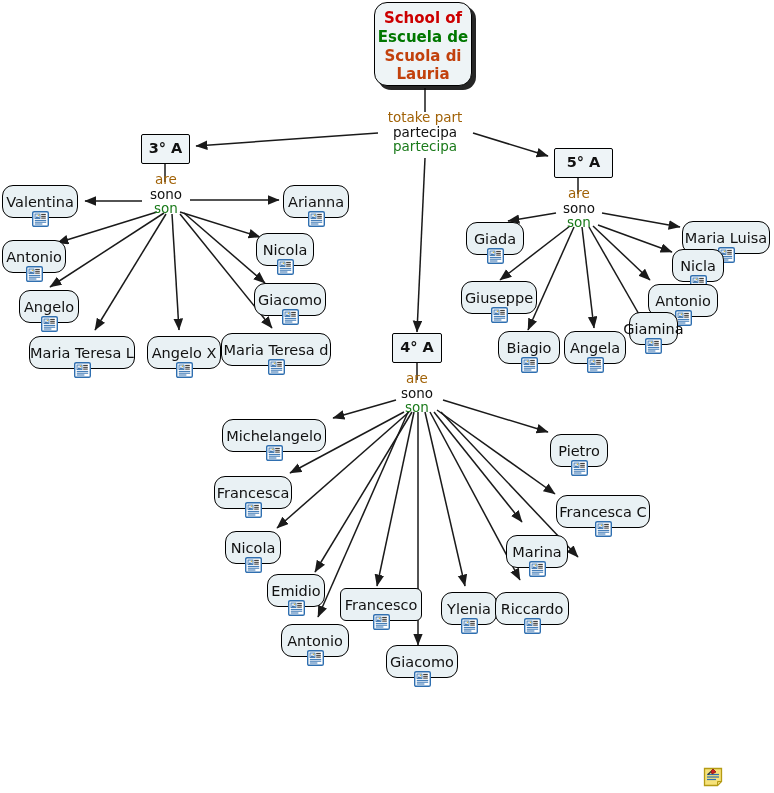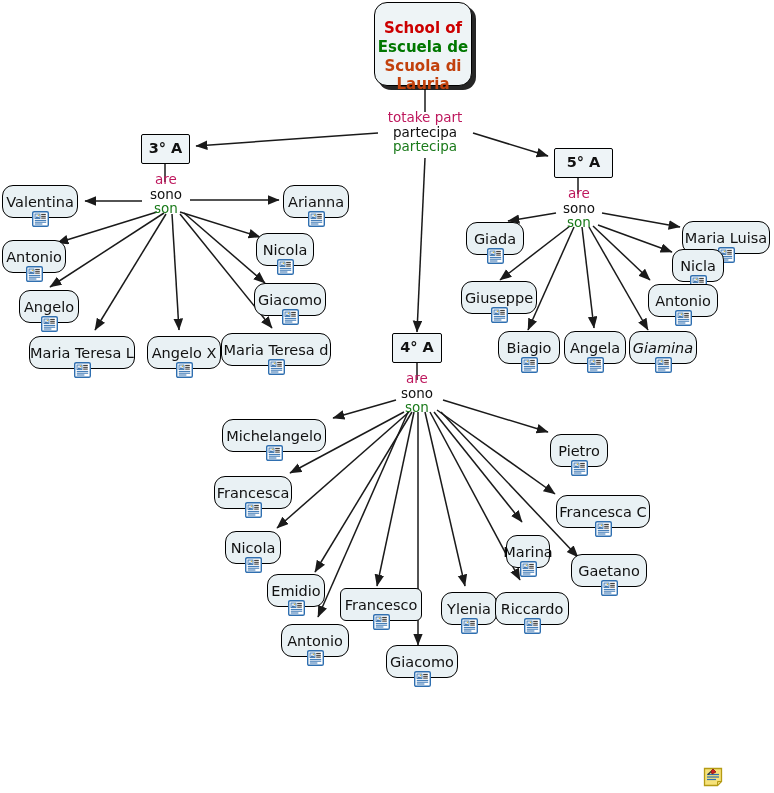--- a/index.html
+++ b/index.html
@@ -41,21 +41,21 @@
     white-space: nowrap;
   }
   .node .label {
     display: block;
     padding: 0 8px;
   }
   .node.root {
     border-radius: 13px;
     background: #eef4f6;
     box-shadow: 4px 4px 0 0 rgba(0,0,0,0.85);
-    padding-top: 16px;
+    padding-top: 6px;
     font-weight: bold;
     font-size: 15px;
     line-height: 1.25;
   }
   .node.root .l1 { color: #cc0000; }
   .node.root .l2 { color: #007700; }
   .node.root .l3 { color: #c2410c; }
   .node.cls {
     font-weight: bold;
     font-size: 14.5px;
@@ -74,21 +74,21 @@
   .resicon svg { display: block; }
   
   .phrase {
     position: absolute;
     text-align: center;
     font-size: 13.5px;
     line-height: 14.5px;
     white-space: nowrap;
     background: transparent;
   }
-  .phrase .p-en { color: #be185d; }
+  .phrase .p-en { color: #a16207; }
   .phrase .p-it { color: #111111; }
   .phrase .p-es { color: #1a7a1a; }
   
   .noteicon {
     position: absolute;
   }
 </style>
 </head>
 <body>
 
@@ -548,21 +548,21 @@
             <path d="M9.2,7.1 h4.6"></path>
           </g>
           <g stroke="#2f6fb0" stroke-width="1">
             <path d="M2.8,9.4 h11.4"></path>
             <path d="M2.8,11.2 h11.4"></path>
             <path d="M2.8,13 h7.6"></path>
           </g>
         </svg>
       </span>
   </div>
-  <div class="node" style="left:629px; top:331px; width:68px; height:33px;font-style:italic;">
+  <div class="node" style="left:629px; top:312px; width:49px; height:33px;">
     <span class="label">Giamina</span>
     <span class="resicon">
         <svg width="17" height="16" viewBox="0 0 17 16">
           <rect x="0.7" y="0.7" width="15.6" height="14.6" rx="1.4" fill="#ffffff" stroke="#2f6fb0" stroke-width="1.4"></rect>
           <rect x="3" y="3" width="5" height="4.6" fill="#dfe9f5" stroke="#2f6fb0" stroke-width="0.8"></rect>
           <path d="M3.4,7.2 L4.9,5.2 L6.1,6.6 L7,5.8 L7.6,7.2 z" fill="#3a6ea5"></path>
           <circle cx="6.6" cy="4.2" r="0.8" fill="#d9b43c"></circle>
           <g stroke="#111111" stroke-width="0.9">
             <path d="M9.2,3.4 h4.6"></path>
             <path d="M9.2,5.3 h4.6"></path>
@@ -675,43 +675,22 @@
             <path d="M9.2,7.1 h4.6"></path>
           </g>
           <g stroke="#2f6fb0" stroke-width="1">
             <path d="M2.8,9.4 h11.4"></path>
             <path d="M2.8,11.2 h11.4"></path>
             <path d="M2.8,13 h7.6"></path>
           </g>
         </svg>
       </span>
   </div>
-  <div class="node" style="left:506px; top:535px; width:44px; height:33px;">
+  <div class="node" style="left:506px; top:535px; width:62px; height:33px;">
     <span class="label">Marina</span>
-    <span class="resicon">
-        <svg width="17" height="16" viewBox="0 0 17 16">
-          <rect x="0.7" y="0.7" width="15.6" height="14.6" rx="1.4" fill="#ffffff" stroke="#2f6fb0" stroke-width="1.4"></rect>
-          <rect x="3" y="3" width="5" height="4.6" fill="#dfe9f5" stroke="#2f6fb0" stroke-width="0.8"></rect>
-          <path d="M3.4,7.2 L4.9,5.2 L6.1,6.6 L7,5.8 L7.6,7.2 z" fill="#3a6ea5"></path>
-          <circle cx="6.6" cy="4.2" r="0.8" fill="#d9b43c"></circle>
-          <g stroke="#111111" stroke-width="0.9">
-            <path d="M9.2,3.4 h4.6"></path>
-            <path d="M9.2,5.3 h4.6"></path>
-            <path d="M9.2,7.1 h4.6"></path>
-          </g>
-          <g stroke="#2f6fb0" stroke-width="1">
-            <path d="M2.8,9.4 h11.4"></path>
-            <path d="M2.8,11.2 h11.4"></path>
-            <path d="M2.8,13 h7.6"></path>
-          </g>
-        </svg>
-      </span>
-  </div>
-  <div class="node" style="left:571px; top:554px; width:76px; height:33px;">
-    <span class="label">Gaetano</span>
     <span class="resicon">
         <svg width="17" height="16" viewBox="0 0 17 16">
           <rect x="0.7" y="0.7" width="15.6" height="14.6" rx="1.4" fill="#ffffff" stroke="#2f6fb0" stroke-width="1.4"></rect>
           <rect x="3" y="3" width="5" height="4.6" fill="#dfe9f5" stroke="#2f6fb0" stroke-width="0.8"></rect>
           <path d="M3.4,7.2 L4.9,5.2 L6.1,6.6 L7,5.8 L7.6,7.2 z" fill="#3a6ea5"></path>
           <circle cx="6.6" cy="4.2" r="0.8" fill="#d9b43c"></circle>
           <g stroke="#111111" stroke-width="0.9">
             <path d="M9.2,3.4 h4.6"></path>
             <path d="M9.2,5.3 h4.6"></path>
             <path d="M9.2,7.1 h4.6"></path>

